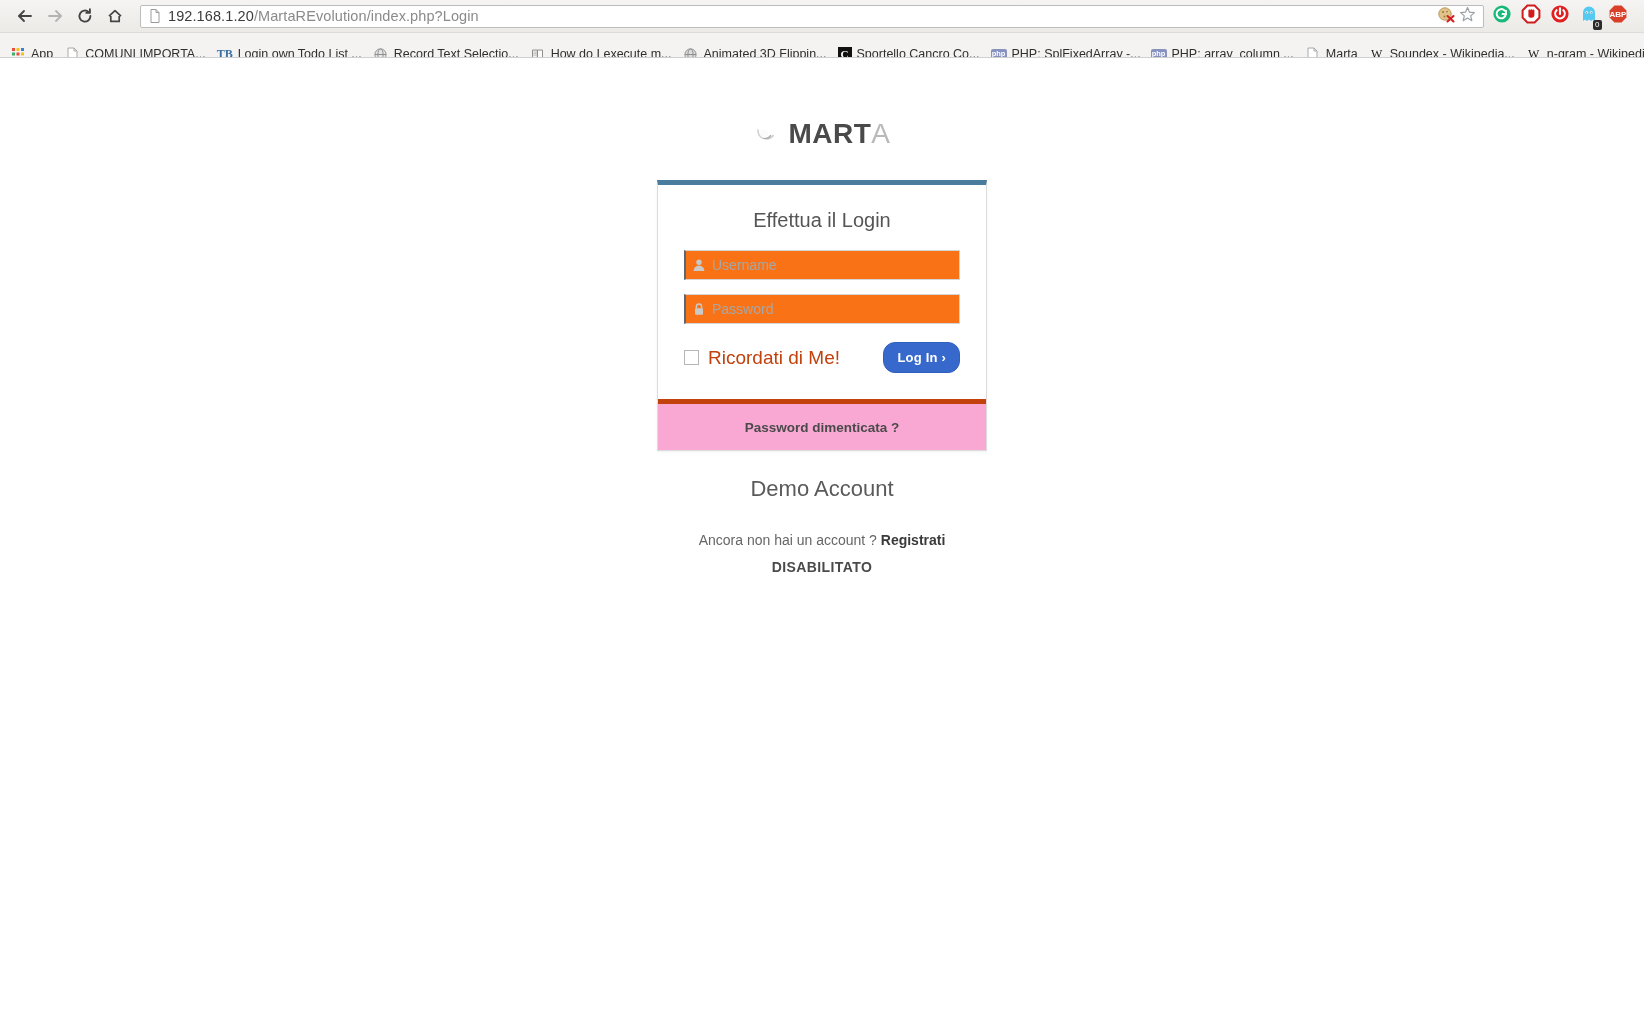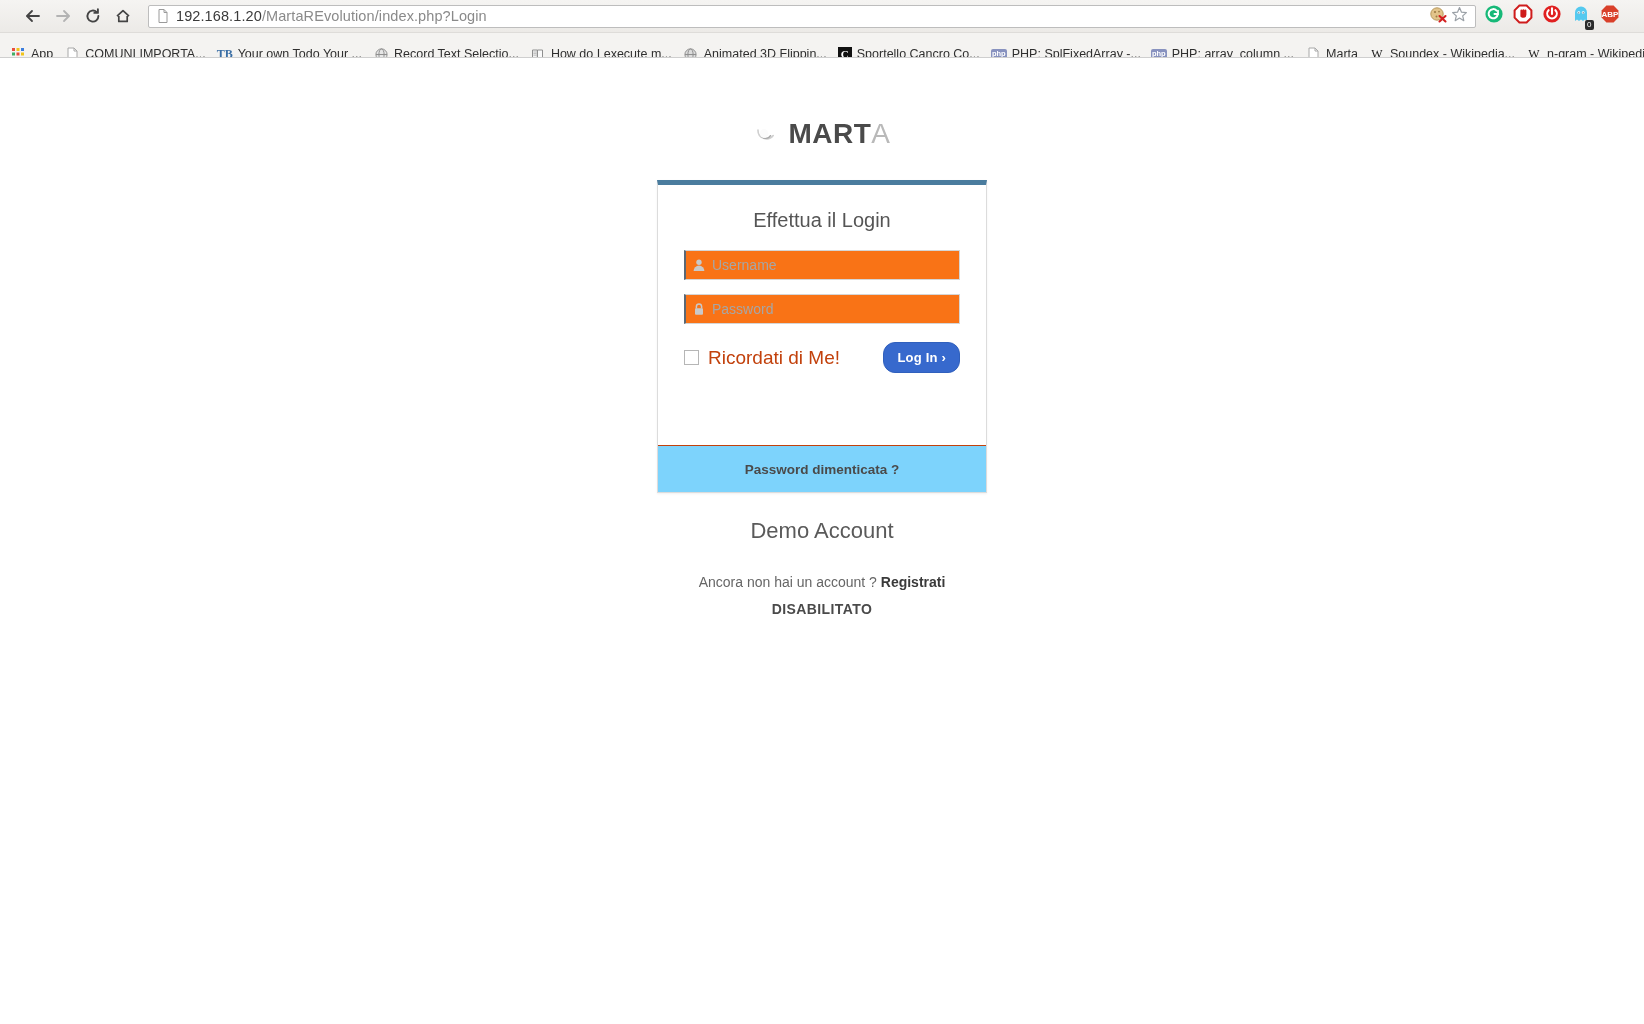--- a/index.html
+++ b/index.html
@@ -17,21 +17,21 @@
   #browser-chrome {
     width: 100%;
     background: #f1f0ee;
     border-bottom: 1px solid #cfcfcf;
   }
 
   #toolbar-row {
     display: flex;
     align-items: center;
     height: 32px;
-    padding: 0 18px;
+    padding: 0 10px;
     background: linear-gradient(#f5f4f2, #eceae7);
   }
 
   .nav-btn {
     width: 30px;
     height: 26px;
     display: flex;
     align-items: center;
     justify-content: center;
     flex: 0 0 auto;
@@ -220,25 +220,24 @@
     font-size: 13px;
     font-weight: 700;
     padding: 7px 13px;
     cursor: pointer;
     font-family: "Liberation Sans", sans-serif;
     border-radius: 12px;
     letter-spacing: .2px;
   }
 
   #card-footer {
-    border-top: 1px solid #c2410c;
-    background: #7dd3fc;
+    border-top: 5px solid #c2410c;
+    background: #f9a8d4;
     text-align: center;
     padding: 14px 0;
-    margin-top: 46px;
   }
   #forgot-link {
     font-size: 13.5px;
     color: #4a4a4a;
     font-weight: 700;
     text-decoration: none;
   }
 
   #register-line {
     text-align: center;
@@ -408,21 +407,21 @@
         <svg width="13" height="14" viewBox="0 0 13 14">
             <path d="M2 1 h6 l3 3 v9 h-9 z" fill="#fff" stroke="#a8a8a8"></path>
             <path d="M8 1 v3 h3" fill="none" stroke="#a8a8a8"></path>
           </svg>
       </span>
       <span class="bm-label">COMUNI IMPORTA...</span>
     </div>
 
     <div class="bm">
       <span class="bm-ico" style="font-weight:700;color:#3a6ea5;font-family:'Liberation Serif',serif;font-size:12px;">TB</span>
-      <span class="bm-label">Your own Todo Your ...</span>
+      <span class="bm-label">Login own Todo List ...</span>
     </div>
 
     <div class="bm">
       <span class="bm-ico">
         <svg width="13" height="13" viewBox="0 0 13 13">
           <circle cx="6.5" cy="6.5" r="5.6" fill="#e6e6e6" stroke="#8f8f8f"></circle>
           <ellipse cx="6.5" cy="6.5" rx="2.6" ry="5.6" fill="none" stroke="#8f8f8f"></ellipse>
           <path d="M1 6.5 h11" stroke="#8f8f8f"></path>
         </svg>
       </span>

